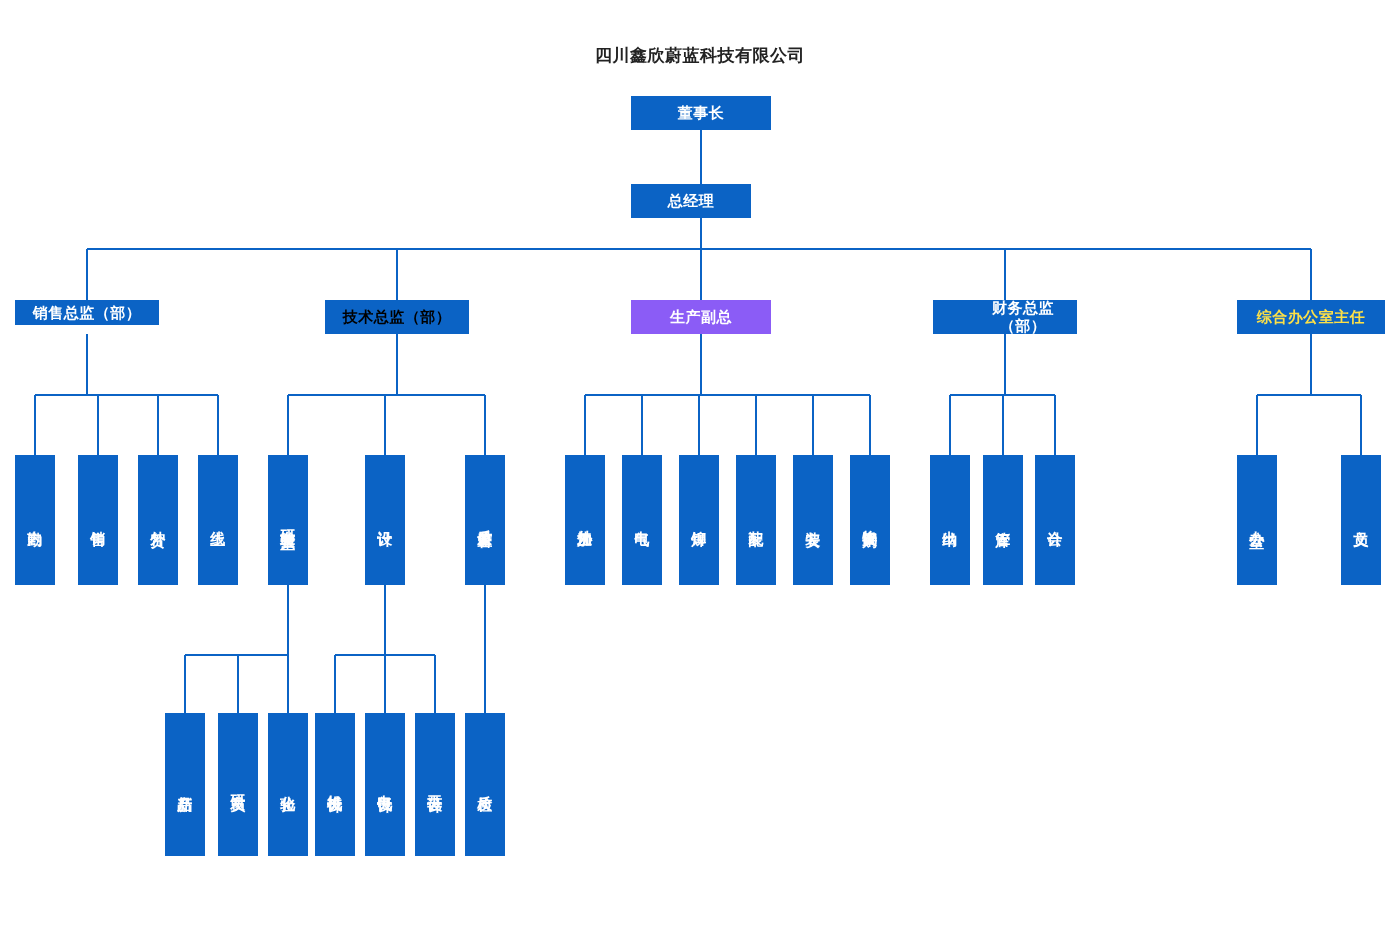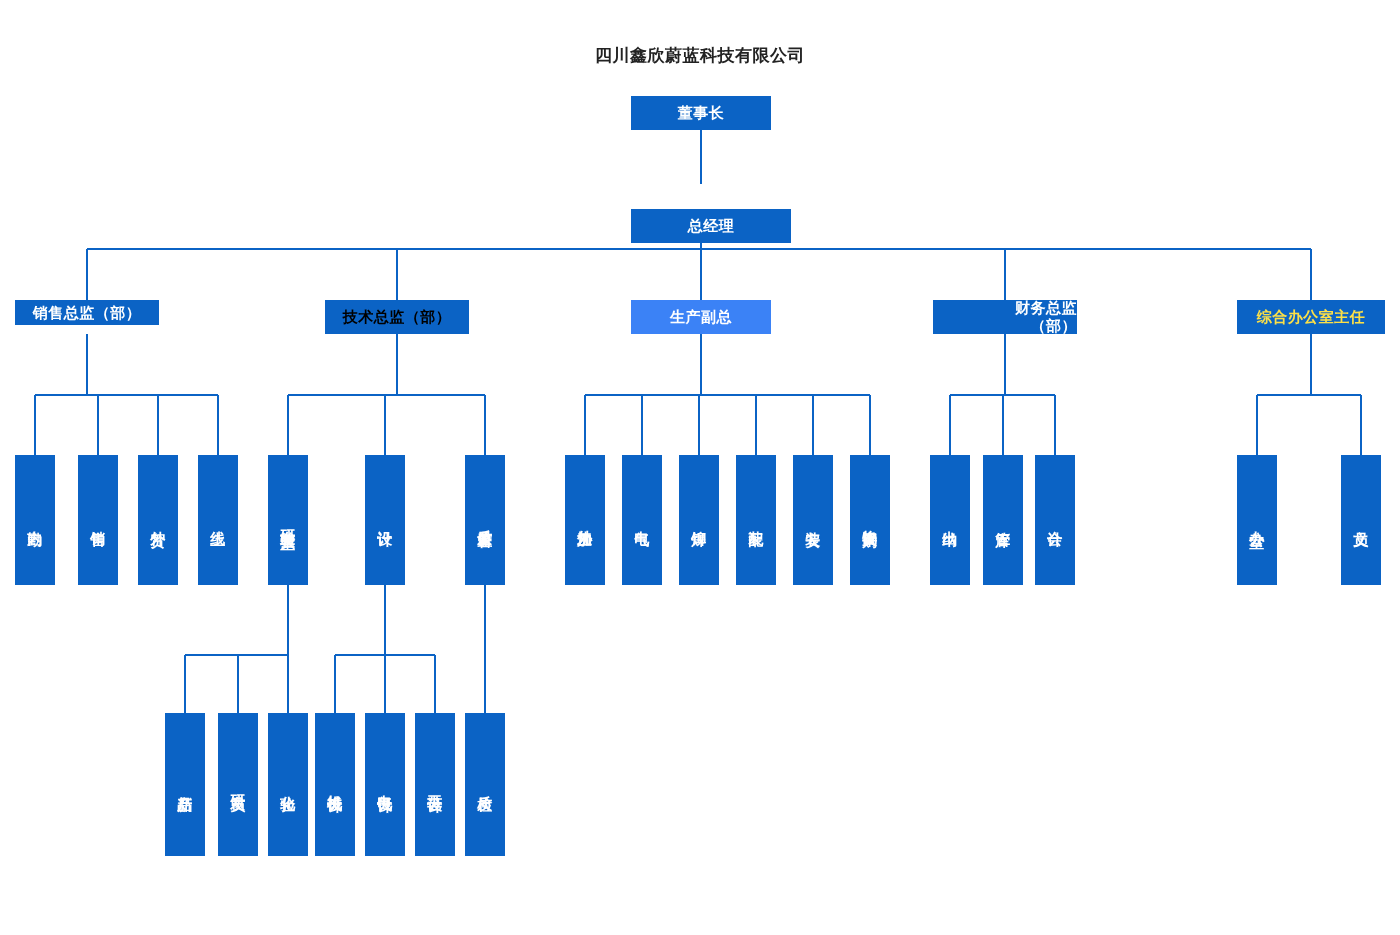--- a/index.html
+++ b/index.html
@@ -51,21 +51,20 @@
   }
   .node-box.vertical {
     writing-mode: vertical-rl;
     text-orientation: upright;
     letter-spacing: 1px;
     font-size: 15px;
   }
   .node-box.horizontal {
     font-size: 15px;
     letter-spacing: 0.5px;
-    text-align: right;
   }
 </style>
 </head>
 <body>
 
 <div id="chart-root">
 
   <div id="org-title">四川鑫欣蔚蓝科技有限公司</div>
 
   <svg id="org-svg" viewBox="0 0 1400 935">
@@ -113,24 +112,24 @@
       <line x1="385" y1="585" x2="385" y2="655" stroke="#0b63c5" stroke-width="2.5" shape-rendering="crispEdges"></line>
       <line x1="335" y1="655" x2="435" y2="655" stroke="#0b63c5" stroke-width="2.5" shape-rendering="crispEdges"></line>
       <line x1="335" y1="655" x2="335" y2="713" stroke="#0b63c5" stroke-width="2.5" shape-rendering="crispEdges"></line>
       <line x1="385" y1="655" x2="385" y2="713" stroke="#0b63c5" stroke-width="2.5" shape-rendering="crispEdges"></line>
       <line x1="435" y1="655" x2="435" y2="713" stroke="#0b63c5" stroke-width="2.5" shape-rendering="crispEdges"></line>
       <line x1="485" y1="585" x2="485" y2="713" stroke="#0b63c5" stroke-width="2.5" shape-rendering="crispEdges"></line>
     </svg>
 
   <div id="nodes-layer">
       <div class="node-box horizontal" style="left: 631px; top: 96px; width: 140px; height: 34px; background: rgb(11, 99, 197); color: rgb(255, 255, 255);">董事长</div>
-      <div class="node-box horizontal" style="left: 631px; top: 184px; width: 160px; height: 34px; background: rgb(11, 99, 197); color: rgb(255, 255, 255); margin-top: 25px;">总经理</div>
+      <div class="node-box horizontal" style="left: 631px; top: 184px; width: 120px; height: 34px; background: rgb(11, 99, 197); color: rgb(255, 255, 255);">总经理</div>
       <div class="node-box horizontal" style="left: 15px; top: 300px; width: 144px; height: 25px; background: rgb(11, 99, 197); color: #ffffff;">销售总监（部）</div>
       <div class="node-box horizontal" style="left: 325px; top: 300px; width: 144px; height: 34px; background: rgb(11, 99, 197); color: #000000;">技术总监（部）</div>
-      <div class="node-box horizontal" style="left: 631px; top: 300px; width: 140px; height: 34px; background: #3b82f6; color: rgb(255, 255, 255);">生产副总</div>
+      <div class="node-box horizontal" style="left: 631px; top: 300px; width: 140px; height: 34px; background: #8b5cf6; color: rgb(255, 255, 255);">生产副总</div>
       <div class="node-box horizontal" style="left: 933px; top: 300px; width: 144px; height: 34px; background: rgb(11, 99, 197); color: rgb(255, 255, 255); padding-left: 36px;">财务总监（部）</div>
       <div class="node-box horizontal" style="left: 1237px; top: 300px; width: 148px; height: 34px; background: rgb(11, 99, 197); color: #fde047;">综合办公室主任</div>
       <div class="node-box vertical" style="left: 15px; top: 455px; width: 40px; height: 130px; background: rgb(11, 99, 197); color: rgb(255, 255, 255);">内勤</div>
       <div class="node-box vertical" style="left: 78px; top: 455px; width: 40px; height: 130px; background: rgb(11, 99, 197); color: rgb(255, 255, 255);">销售</div>
       <div class="node-box vertical" style="left: 138px; top: 455px; width: 40px; height: 130px; background: rgb(11, 99, 197); color: rgb(255, 255, 255);">外贸</div>
       <div class="node-box vertical" style="left: 198px; top: 455px; width: 40px; height: 130px; background: rgb(11, 99, 197); color: rgb(255, 255, 255);">线上</div>
       <div class="node-box vertical" style="left: 268px; top: 455px; width: 40px; height: 130px; background: rgb(11, 99, 197); color: rgb(255, 255, 255);">研发实验室</div>
       <div class="node-box vertical" style="left: 365px; top: 455px; width: 40px; height: 130px; background: rgb(11, 99, 197); color: rgb(255, 255, 255);">设计</div>
       <div class="node-box vertical" style="left: 465px; top: 455px; width: 40px; height: 130px; background: rgb(11, 99, 197); color: rgb(255, 255, 255);">质量监管</div>
       <div class="node-box vertical" style="left: 565px; top: 455px; width: 40px; height: 130px; background: rgb(11, 99, 197); color: rgb(255, 255, 255);">外协加工</div>

